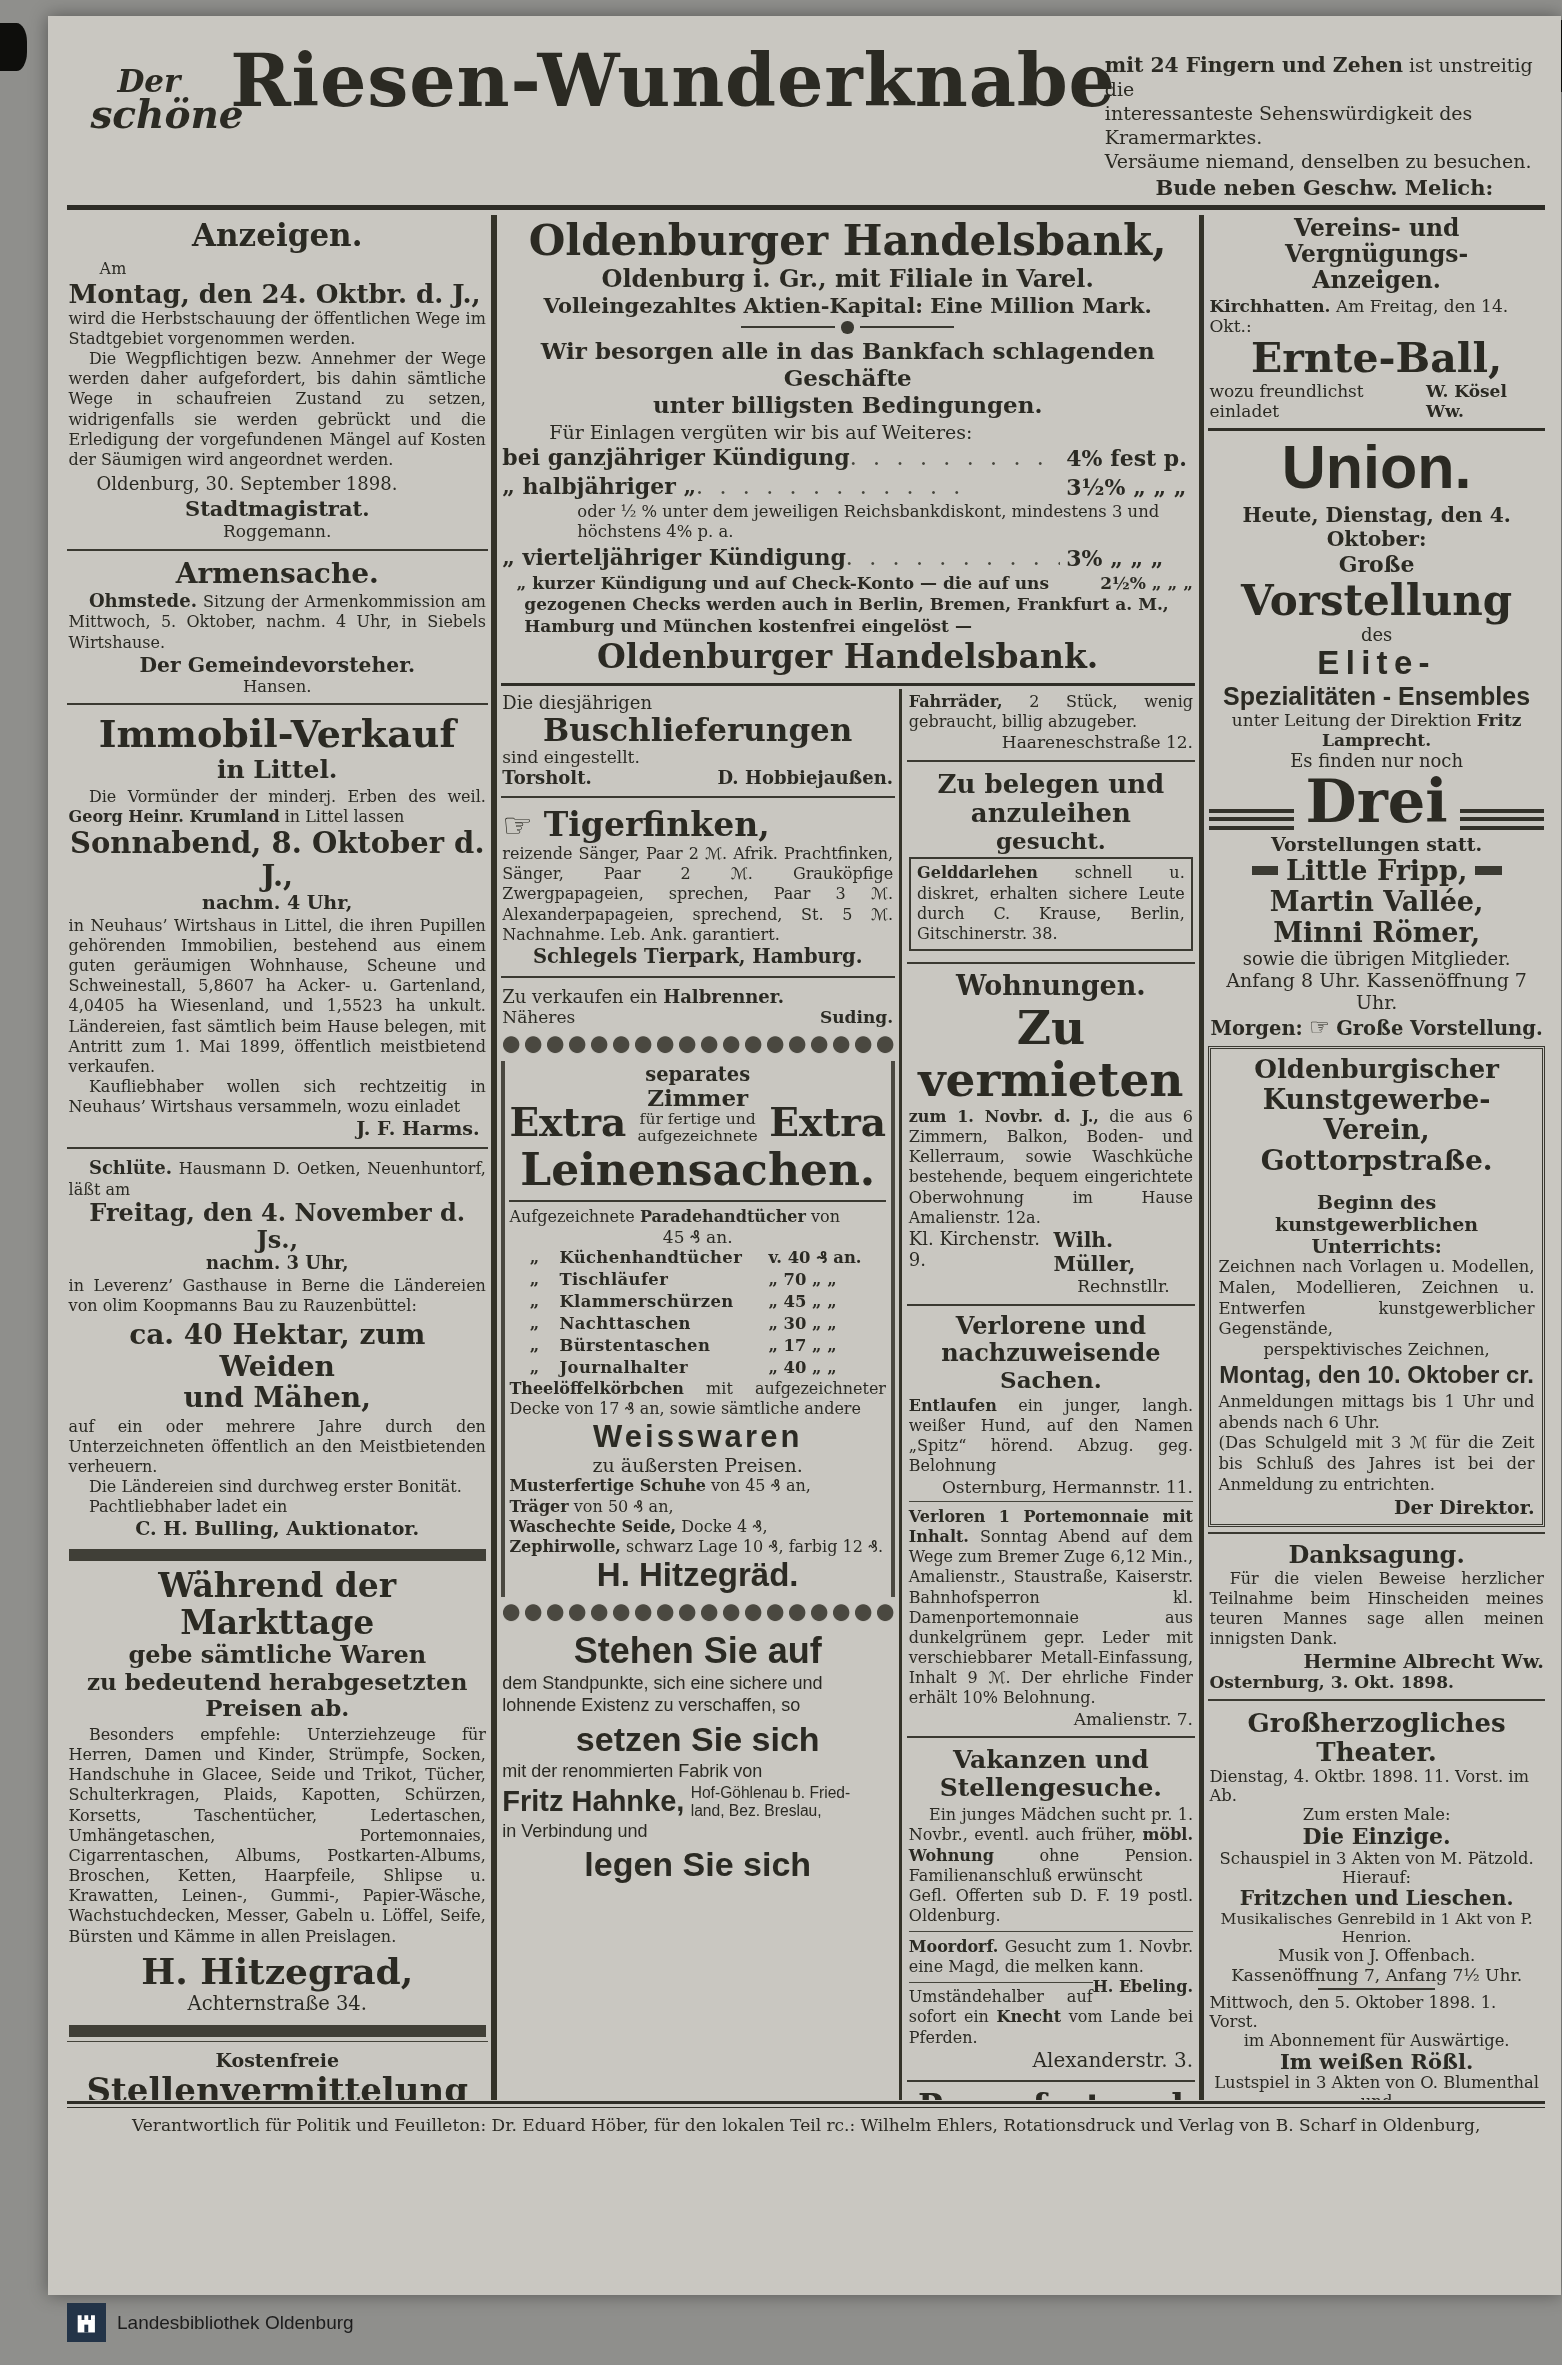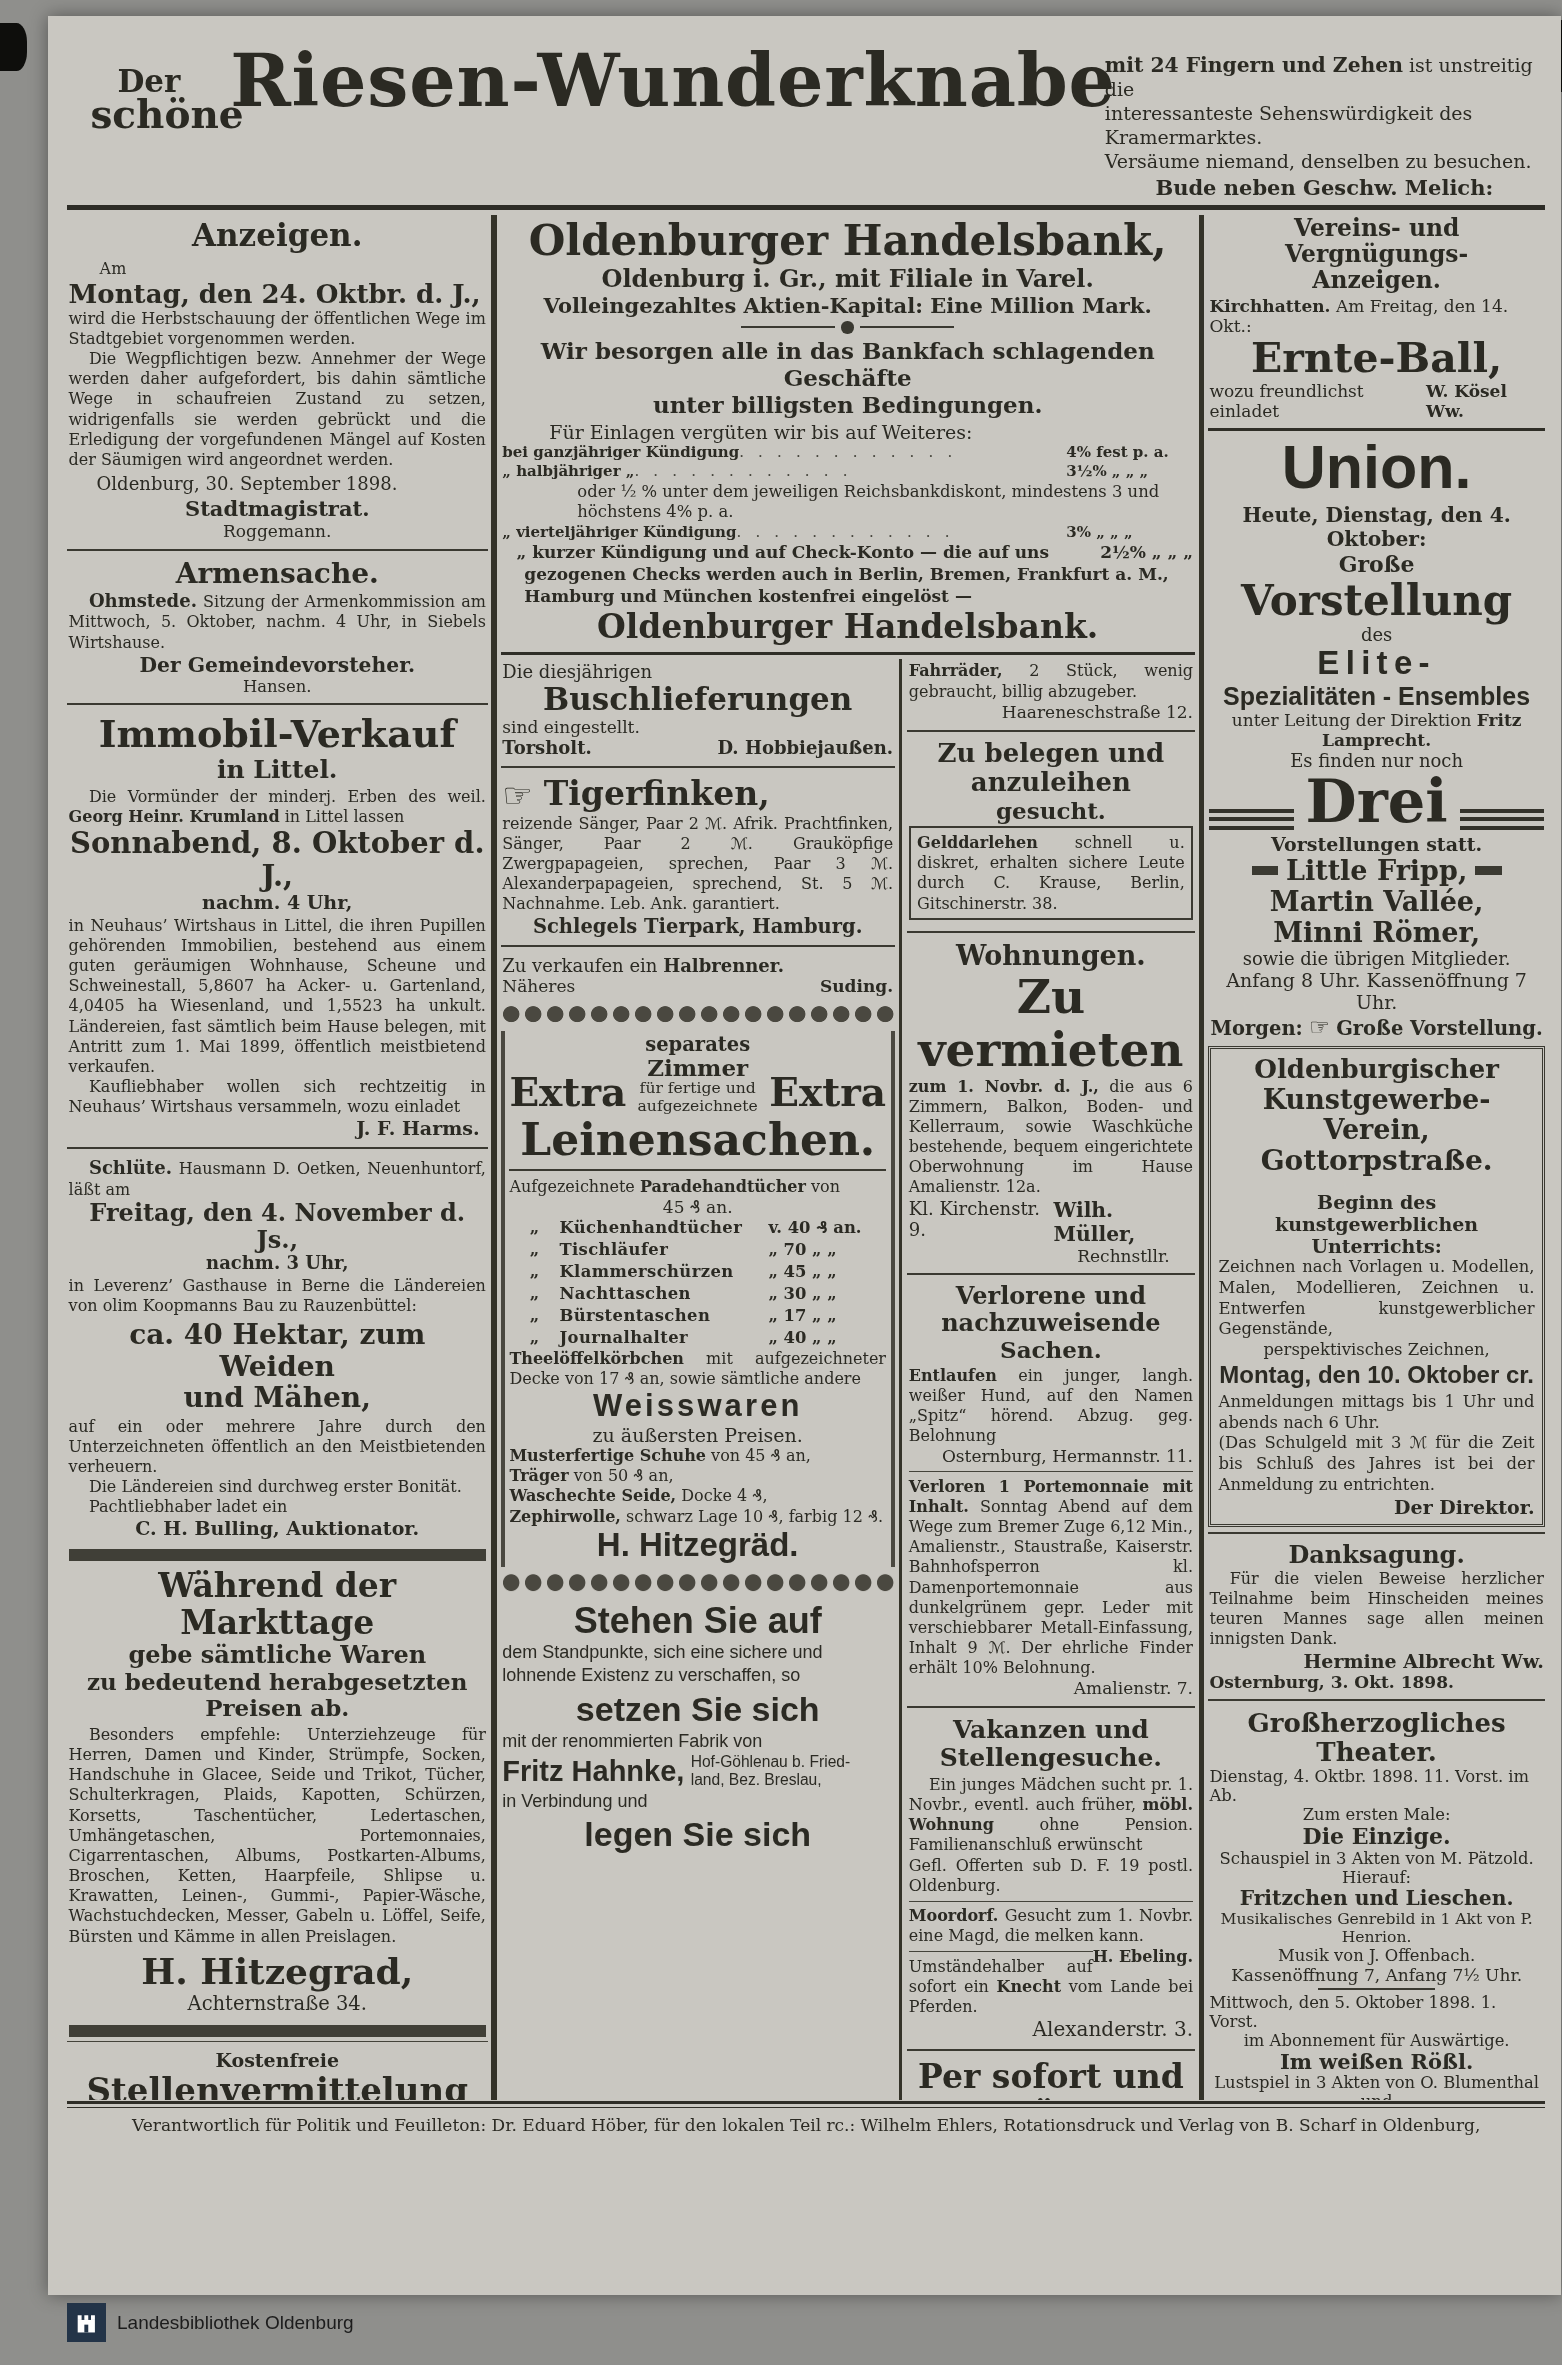--- a/index.html
+++ b/index.html
@@ -4,21 +4,21 @@
 <style>
   *{box-sizing:border-box;margin:0;padding:0}
   html,body{width:1563px;height:2366px}
   body{position:relative;background:#8f8f8c;font-family:"DejaVu Serif","DejaVu Sans",serif;color:#2b2a23}
   .corner{position:absolute;background:#0e0e0c}
   .corner.tl{left:0;top:23.4px;width:26.6px;height:48px;border-radius:0 40% 40% 0}
   .corner.tr{left:1525px;top:20.3px;width:38px;height:72px;border-radius:40% 0 0 45%}
   .paper{position:absolute;left:48px;top:15.6px;width:1513px;height:2279px;background:#c9c7c1;box-shadow:0 0 17px rgba(0,0,0,.4);padding:20.3px 15.6px 0 19px;overflow:hidden}
   
   .masthead{position:relative;height:166px}
-  .mh-prefix{position:absolute;left:23.4px;top:31px;width:117px;text-align:center;font-weight:bold;line-height:.95}
+  .mh-prefix{position:absolute;left:23.4px;top:31px;width:117px;text-align:center;font-style:italic;font-weight:bold;line-height:.95}
   .mh-prefix .p1{font-size:31px;display:block}
   .mh-prefix .p2{font-size:39px;display:block}
   .mh-title{position:absolute;left:145px;top:1.6px;width:922px;text-align:center;font-weight:bold;font-size:73px;letter-spacing:0.8px;white-space:nowrap}
   .mh-right{position:absolute;right:1.6px;top:17px;width:439px;font-size:19px;line-height:1.25}
   .mh-right .b{font-size:20.3px}
   .mh-right .l4{text-align:center;font-weight:bold;font-size:21px;margin-top:1.6px}
   .masthead-rule{border:0;border-top:5.5px solid #2d2c26;margin-top:3.1px}
   
   .columns{display:flex;align-items:stretch;height:1885px;overflow:hidden;margin-top:4.7px}
   .col{overflow:hidden}
@@ -38,21 +38,21 @@
   .b{font-weight:bold}
   .sans{font-family:"Liberation Sans","DejaVu Sans",sans-serif}
   .hr{border:0;border-top:2.3px solid #3a3931;margin:5.5px 0}
   .hr-thin{border:0;border-top:1.6px solid #44433a;margin:4.7px 0}
   .hr-strong{border:0;border-top:3.9px solid #2f2e27;margin:3.9px 0}
   .bar{height:11.7px;background:#403f37;margin:7.8px 1.6px 4.7px}
   .dots{height:19.5px;margin:6.3px 0;background:radial-gradient(circle at 10.2px 9.4px,#4a4840 7.8px,rgba(0,0,0,0) 8.6px);background-size:22px 19.5px;background-repeat:repeat-x}
   .sec{padding:2.3px 1.6px}
   h1,h2,h3,h4{font-weight:bold;line-height:1.12}
   
-  .brow{display:flex;align-items:flex-end;font-size:15px;line-height:1.3}
+  .brow{display:flex;align-items:flex-end;font-size:22px;line-height:1.3}
   .brow .lbl{white-space:nowrap}
   .brow .leader{flex:1;overflow:hidden;white-space:nowrap;color:#46453c}
   .brow .leader::after{content:".      .      .      .      .      .      .      .      .      .      .      ."; letter-spacing:4.7px}
   .brow .rate{width:133px;font-weight:bold;text-align:left;padding-left:6.3px;white-space:nowrap}
   .bnote{font-size:16.4px;padding-left:75px;line-height:1.25}
   .blong{font-size:17px;line-height:1.28;padding-left:22px;text-indent:-7.8px}
   .blong .rate-inline{float:right;font-weight:bold}
   .orn{display:flex;align-items:center;justify-content:center;gap:6.3px;margin:3.1px 0}
   .orn i{display:block;width:94px;height:2.3px;background:#3a3931}
   .orn s{display:block;width:12.5px;height:12.5px;border-radius:50%;background:#3a3931}

